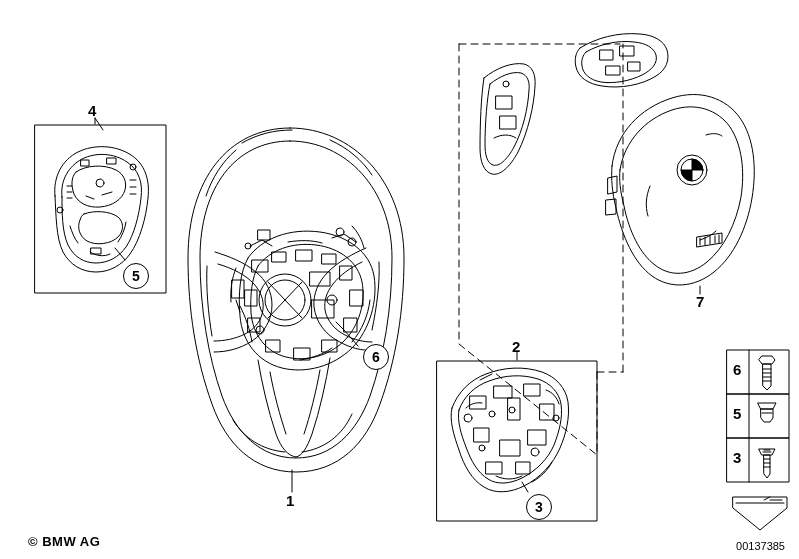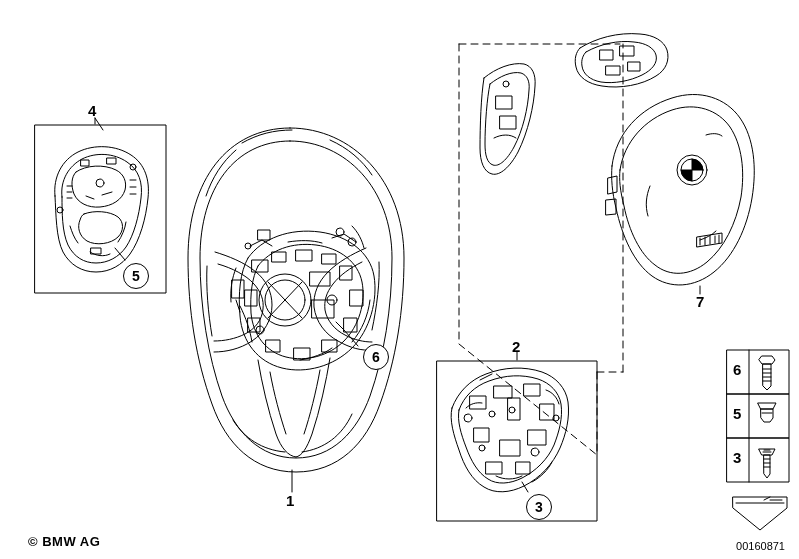--- a/index.html
+++ b/index.html
@@ -331,15 +331,15 @@
   <div class="lbl-circ" style="left:363px; top:344px;">6</div>
   <div class="lbl" style="left:512px; top:338px;">2</div>
   <div class="lbl-circ" style="left:526px; top:494px;">3</div>
   <div class="lbl" style="left:696px; top:293px;">7</div>
 
   <div class="lbl" style="left:733px; top:361px;">6</div>
   <div class="lbl" style="left:733px; top:405px;">5</div>
   <div class="lbl" style="left:733px; top:449px;">3</div>
 
   <div class="footer-copy">© BMW AG</div>
-  <div class="footer-id">00160871</div>
+  <div class="footer-id">00137385</div>
 
 </div>
 
 </body></html>

